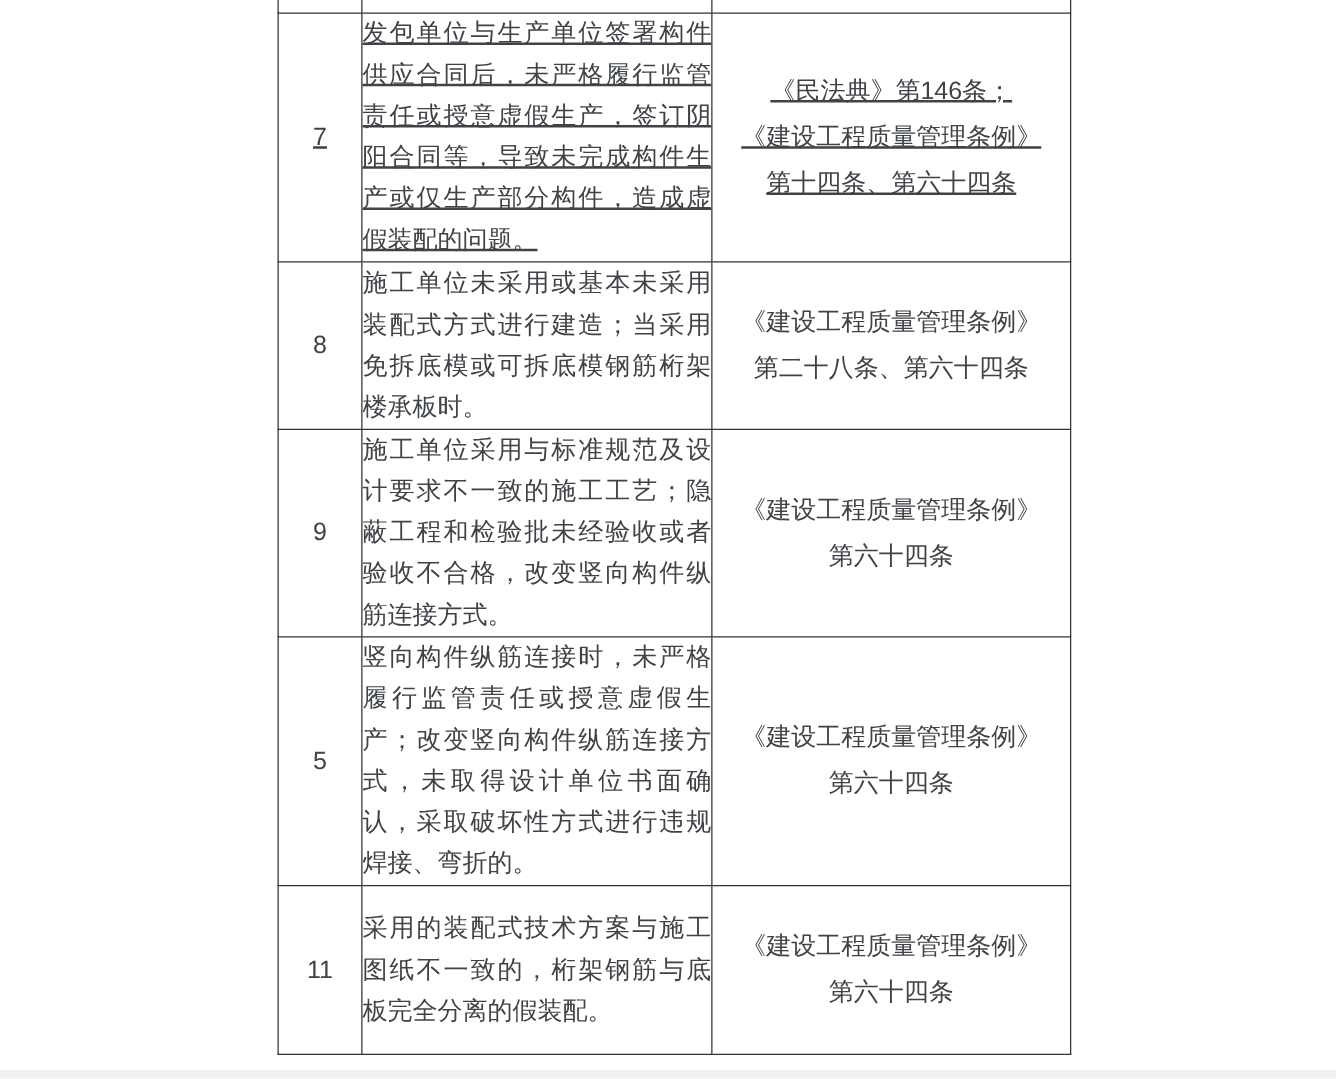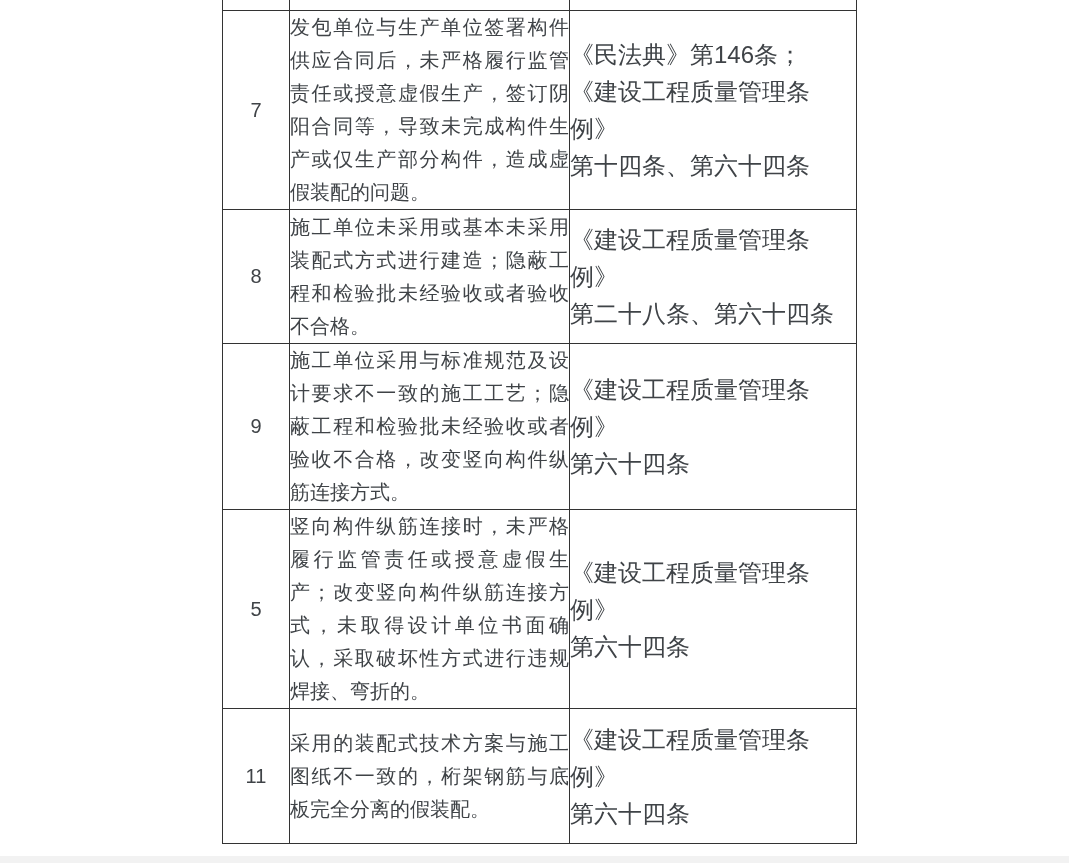--- a/index.html
+++ b/index.html
@@ -42,26 +42,26 @@
   td.desc-cell {
     width: 279px;
     font-size: 20px;
     line-height: 33px;
     padding: 3px 6px 3px 10px;
     text-align: justify;
     text-justify: inter-character;
   }
   td.legal-cell {
     width: 286px;
-    font-size: 24px;
+    font-size: 20px;
     line-height: 37px;
-    text-align: left;
+    text-align: center;
     padding: 3px 4px;
   }
-  tr.r0 td { height: 190px; }
+  tr.r0 td { height: 190px; text-decoration: underline; }
   tr.r1 td { height: 133px; }
   tr.r2 td { height: 163px; }
   tr.r3 td { height: 195px; }
   tr.r4 td { height: 134px; }
   .bottom-strip {
     position: absolute;
     left: 0;
     bottom: 0;
     width: 1069px;
     height: 7px;
@@ -83,21 +83,21 @@
           <td class="idx-cell">7</td>
           <td class="desc-cell">发包单位与生产单位签署构件供应合同后，未严格履行监管责任或授意虚假生产，签订阴阳合同等，导致未完成构件生产或仅生产部分构件，造成虚假装配的问题。</td>
           <td class="legal-cell">
             <div>《民法典》第146条；</div>
             <div>《建设工程质量管理条例》</div>
             <div>第十四条、第六十四条</div>
           </td>
         </tr>
         <tr class="data-row r1">
           <td class="idx-cell">8</td>
-          <td class="desc-cell">施工单位未采用或基本未采用装配式方式进行建造；隐蔽工程和检验批未经验收或者验收不合格。</td>
+          <td class="desc-cell">施工单位未采用或基本未采用装配式方式进行建造；当采用免拆底模或可拆底模钢筋桁架楼承板时。</td>
           <td class="legal-cell">
             <div>《建设工程质量管理条例》</div>
             <div>第二十八条、第六十四条</div>
           </td>
         </tr>
         <tr class="data-row r2">
           <td class="idx-cell">9</td>
           <td class="desc-cell">施工单位采用与标准规范及设计要求不一致的施工工艺；隐蔽工程和检验批未经验收或者验收不合格，改变竖向构件纵筋连接方式。</td>
           <td class="legal-cell">
             <div>《建设工程质量管理条例》</div>

